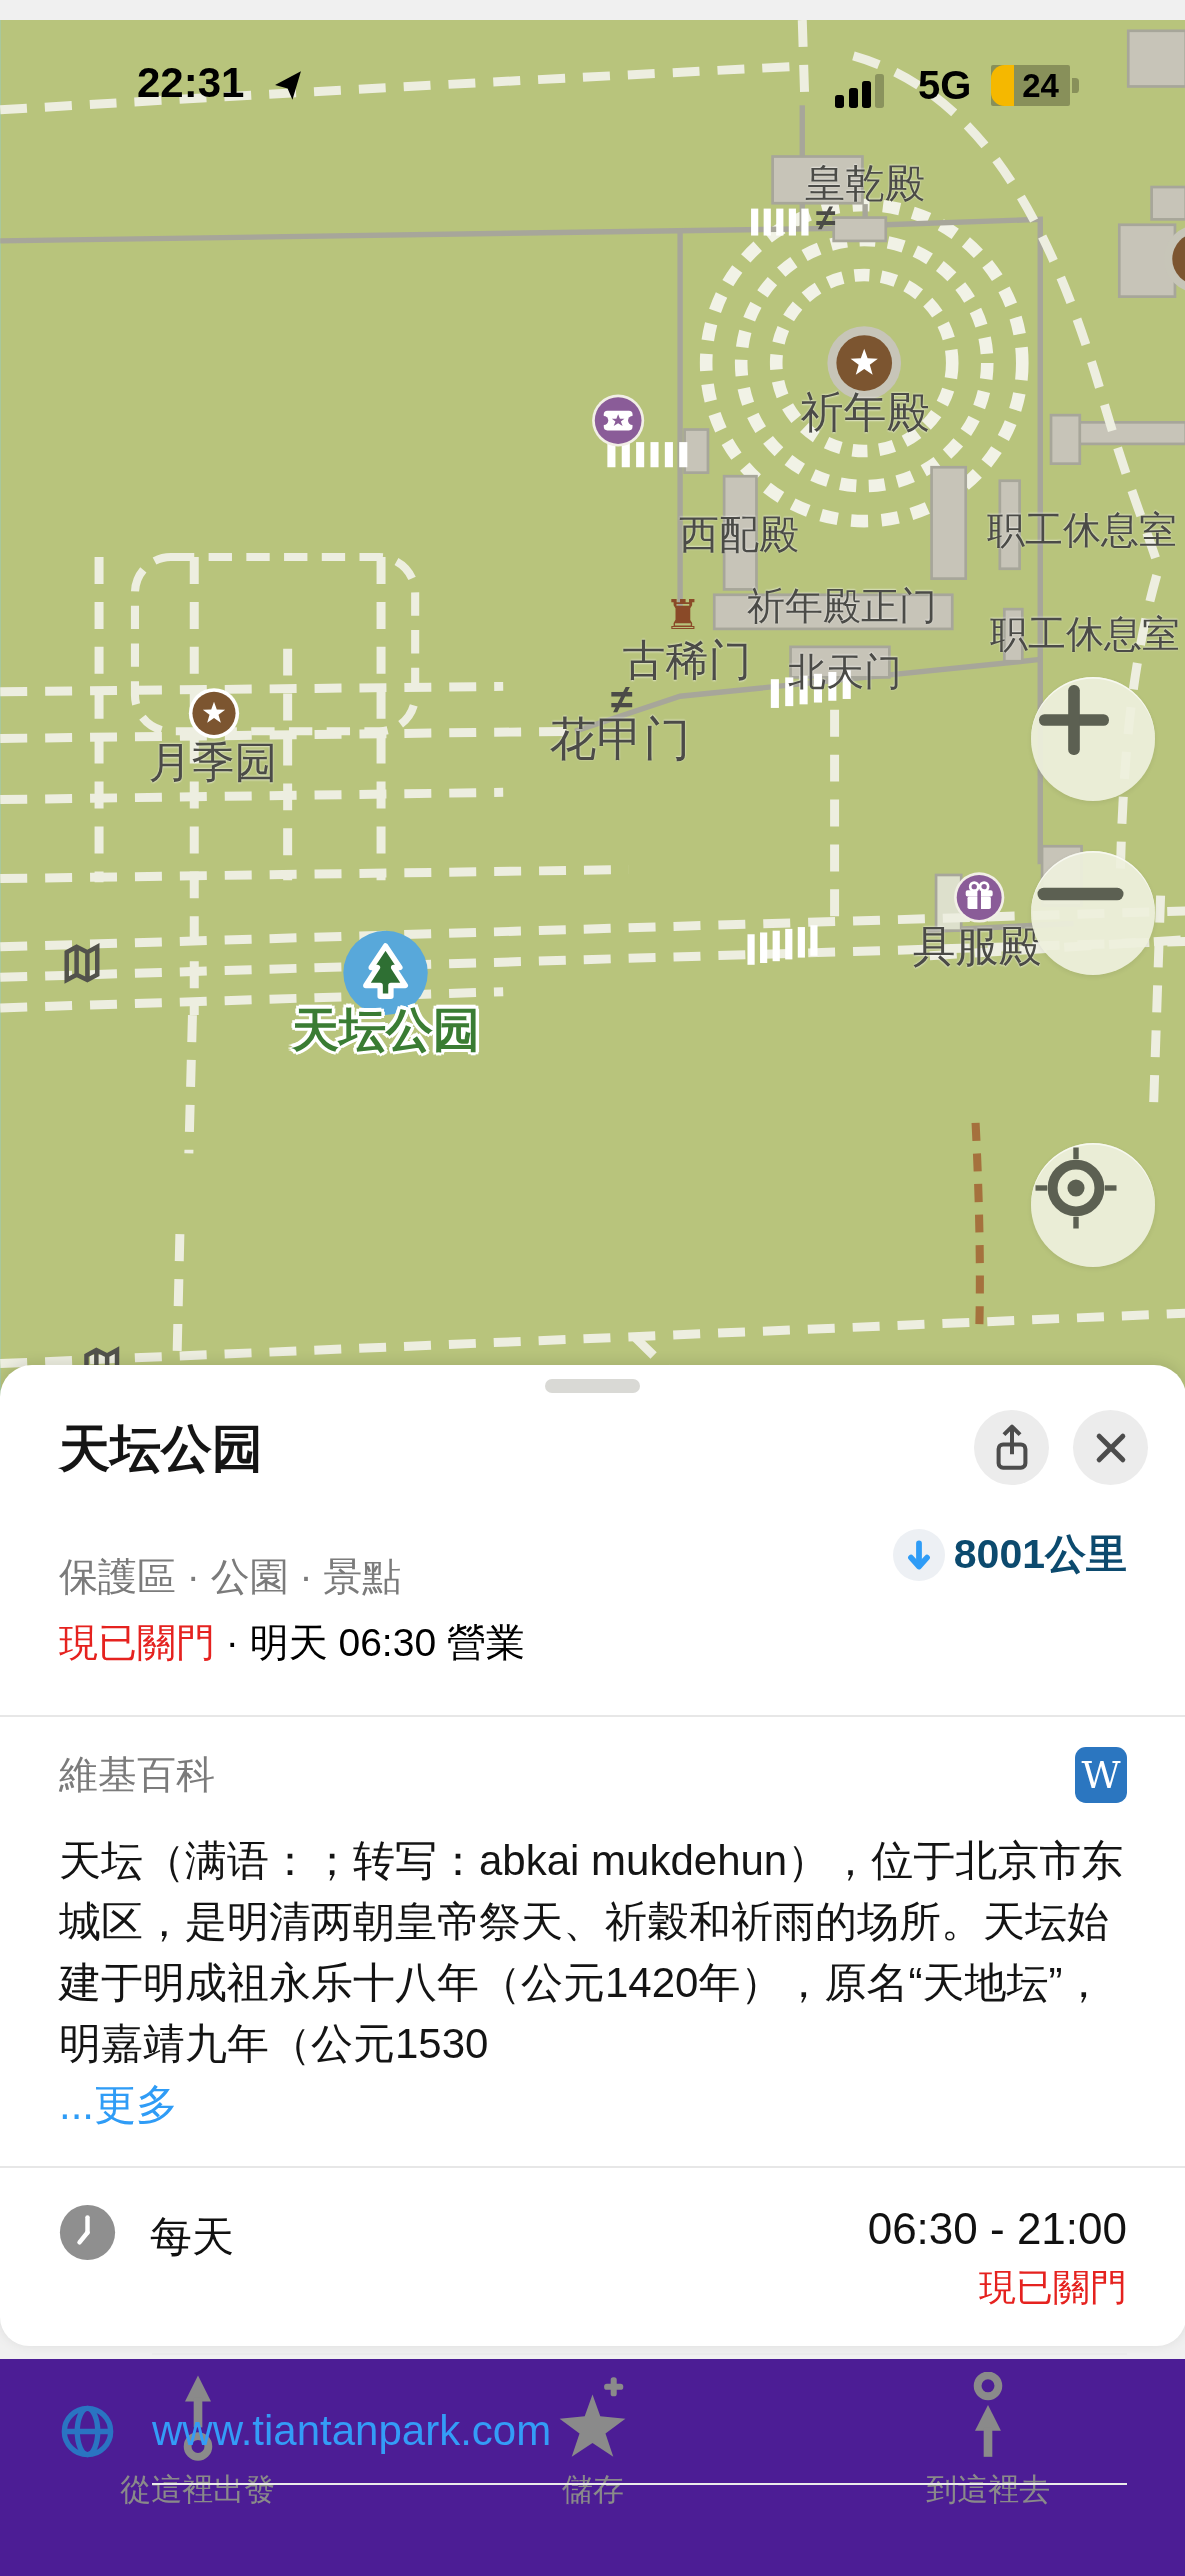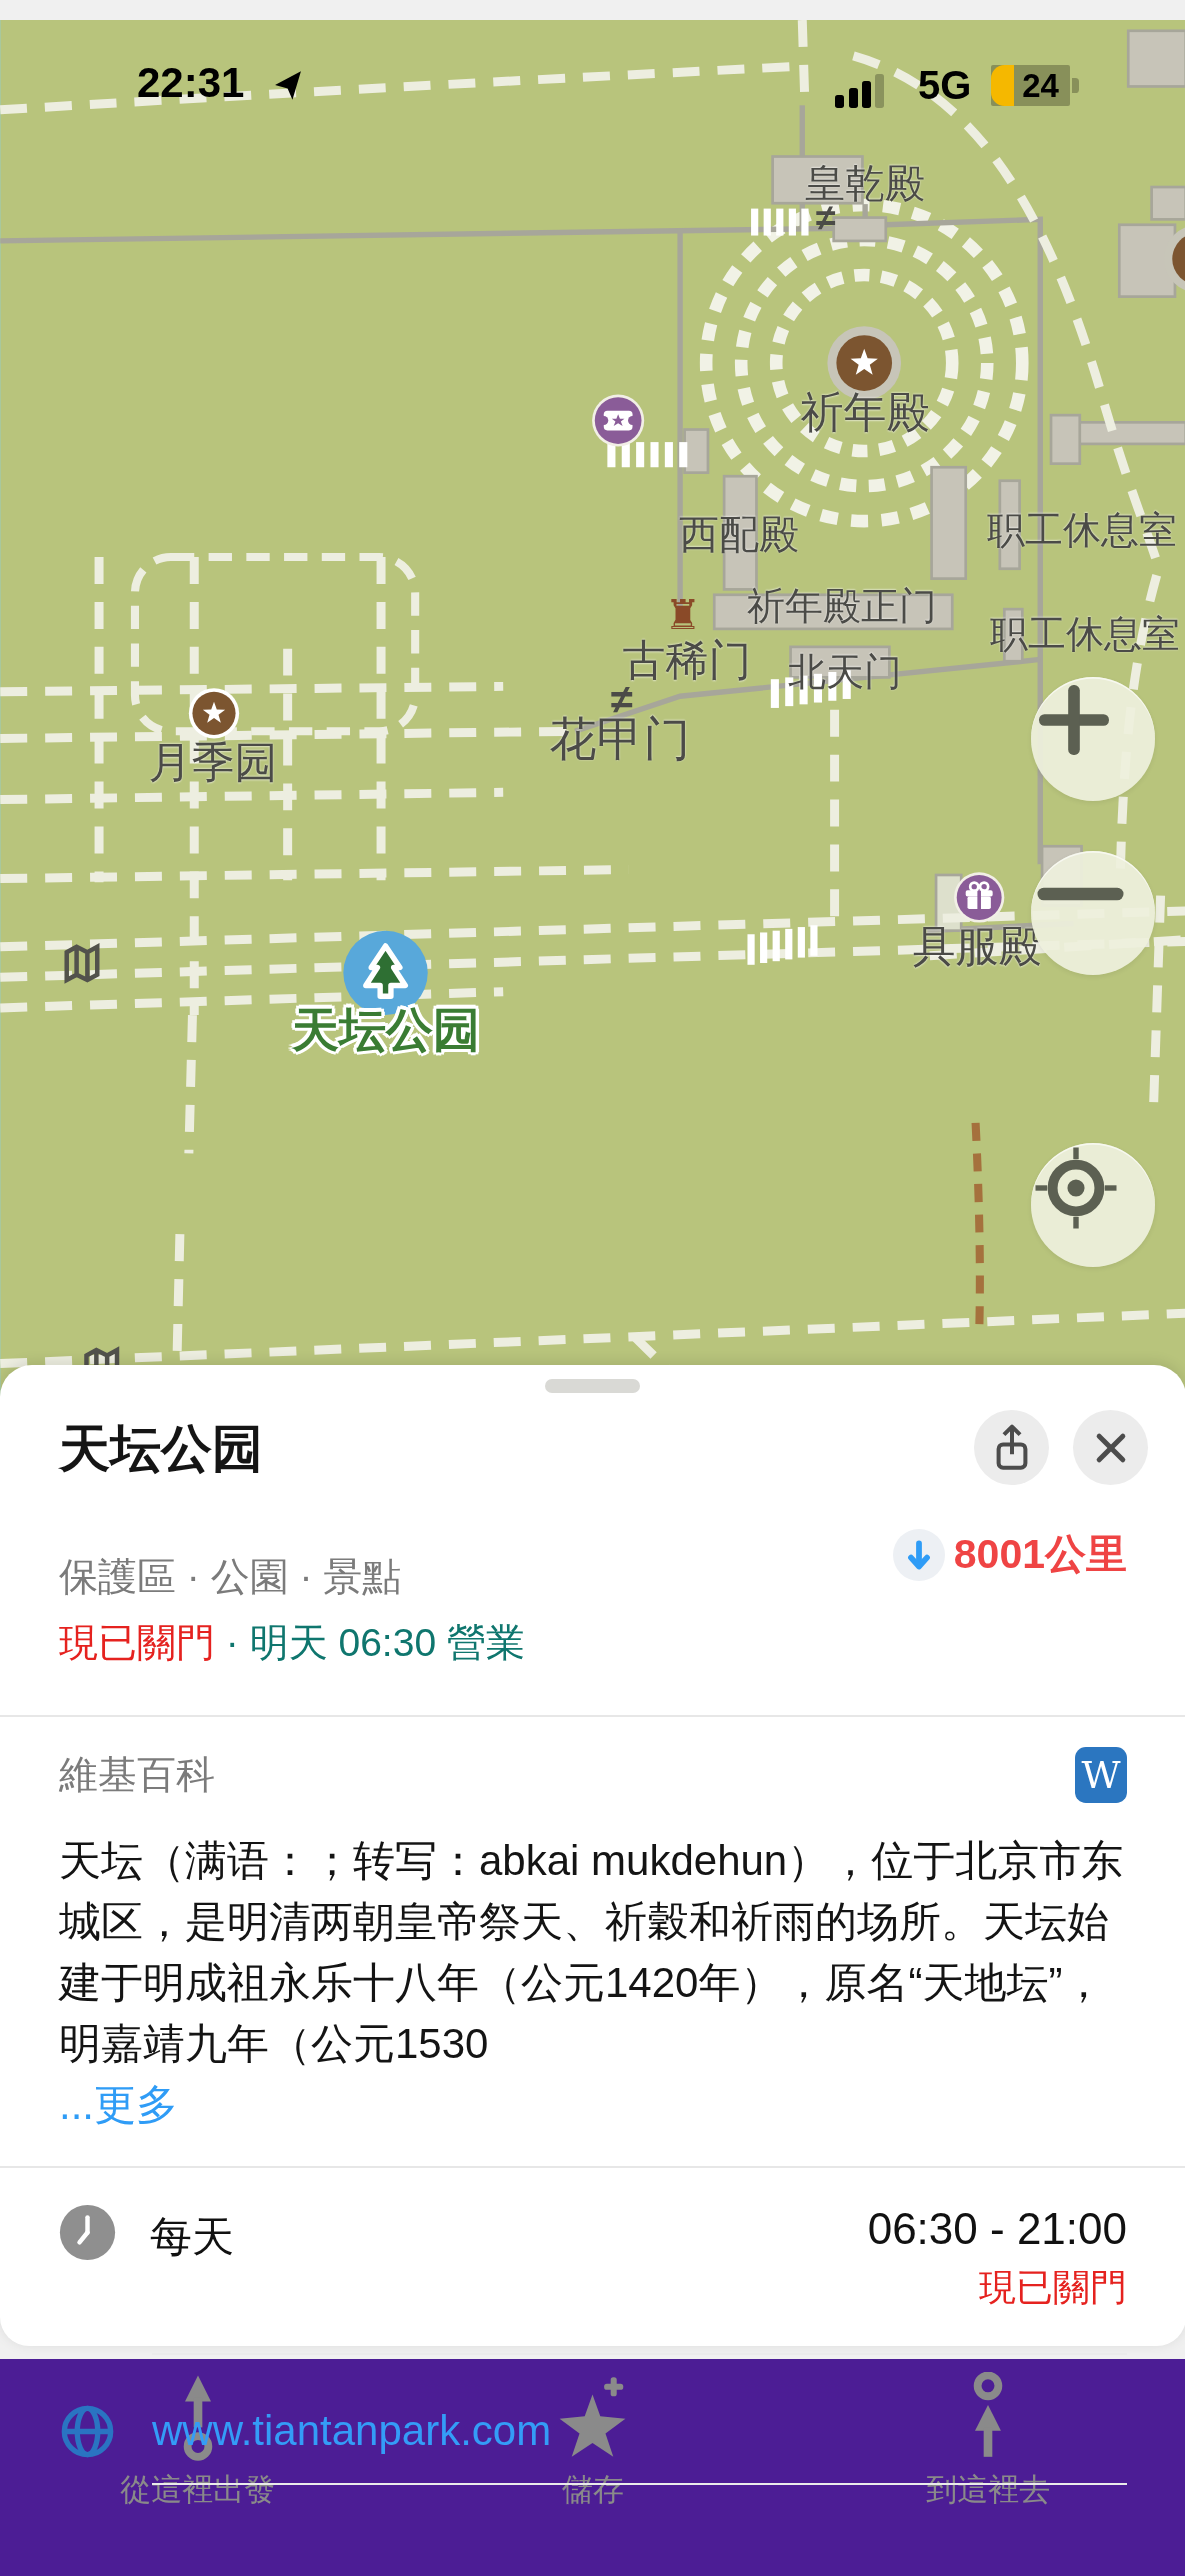--- a/index.html
+++ b/index.html
@@ -39,24 +39,24 @@
   .title-row{padding-top:50px;}
   .title{font-size:51px;font-weight:700;color:#151515;}
   .icon-circle{position:absolute;top:45px;width:75px;height:75px;border-radius:50%;background:#ececec;
     display:flex;align-items:center;justify-content:center;}
   .share-btn{right:137px;}
   .close-btn{right:38px;}
   .cat-row{margin-top:21.6px;display:flex;align-items:center;justify-content:space-between;}
   .cat-text{font-size:39px;color:#7b7b7b;margin-top:44px;}
   .dist{display:flex;align-items:center;gap:9px;}
   .dist-circle{width:52px;height:52px;border-radius:50%;background:#edf0f4;display:flex;align-items:center;justify-content:center;}
-  .dist-text{font-size:41px;font-weight:600;color:#ef4444;}
+  .dist-text{font-size:41px;font-weight:600;color:#0c4a6e;}
   .status-row{margin-top:12.6px;font-size:39px;}
   .red{color:#e5221f;}
-  .gray{color:#0f766e;text-align:center;}
+  .gray{color:#000000;text-align:center;}
   .divider-full{height:1.8px;background:#e7e7e7;margin:0 -59px;}
   .divider-inset{height:1.8px;background:#ebebeb;margin-left:93px;}
   .wiki-head{margin-top:30.5px;display:flex;align-items:center;justify-content:space-between;}
   .wiki-title{font-size:39px;color:#7b7b7b;}
   .w-badge{width:52px;height:56px;border-radius:10.8px;background:#2b76c0;color:#fff;
     font-family:"DejaVu Serif","Liberation Serif",serif;font-size:38px;display:flex;align-items:center;justify-content:center;}
   .wiki-text{margin-top:27px;font-size:42px;line-height:61px;color:#141414;}
   .wiki-more{display:block;font-size:42px;line-height:61px;color:#2f9cf6;}
   .hours-row{margin-top:36px;display:flex;align-items:flex-start;}
   .hours-label{margin-left:34px;font-size:42px;color:#111;padding-top:5.4px;}

